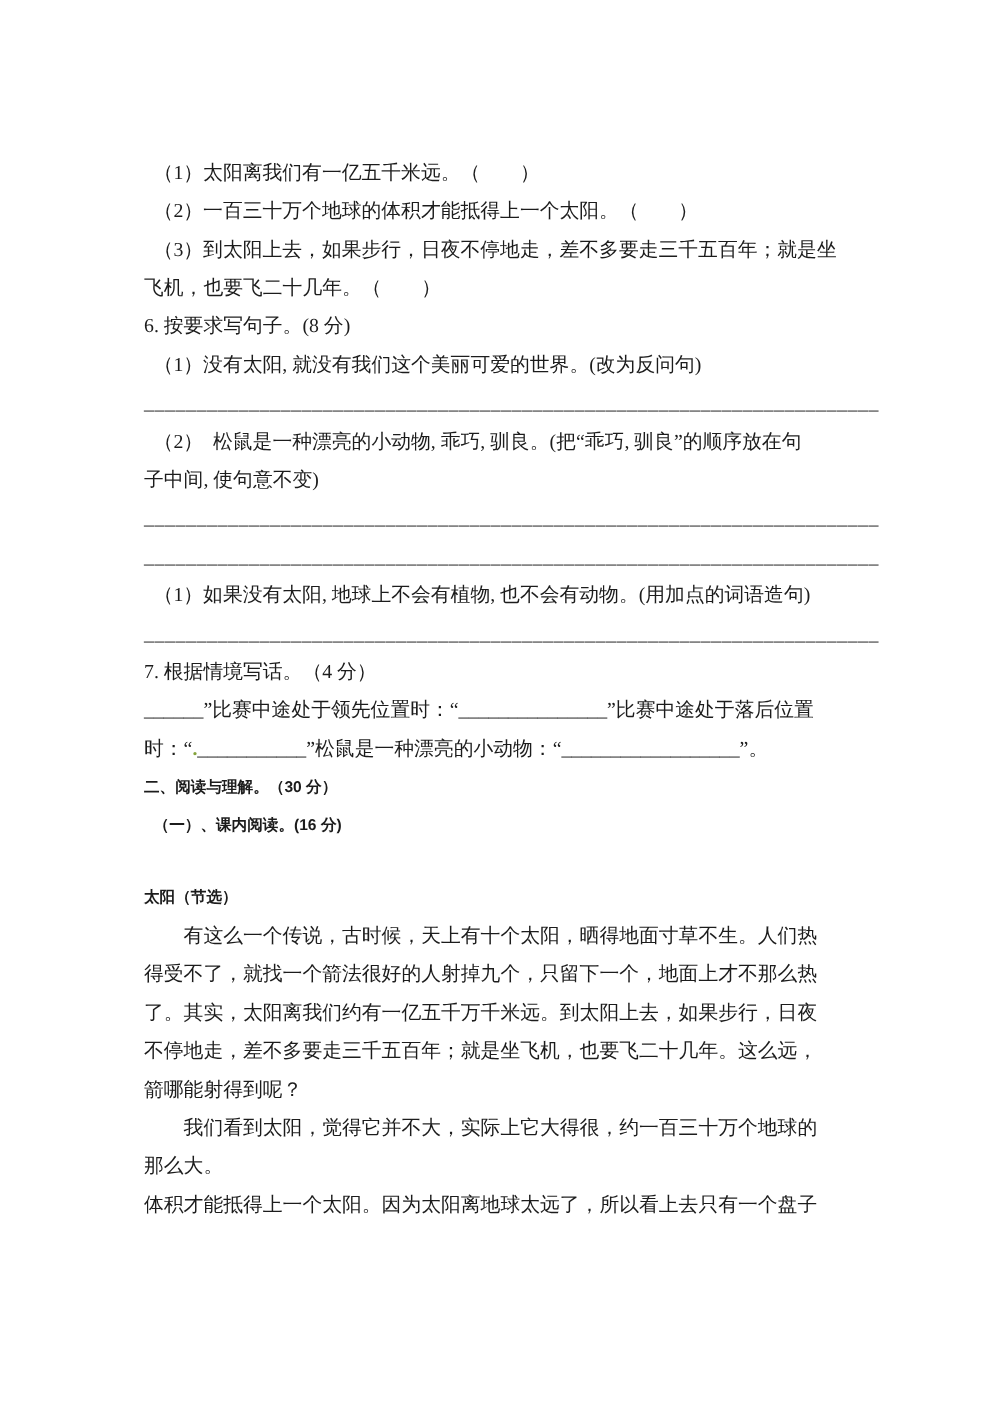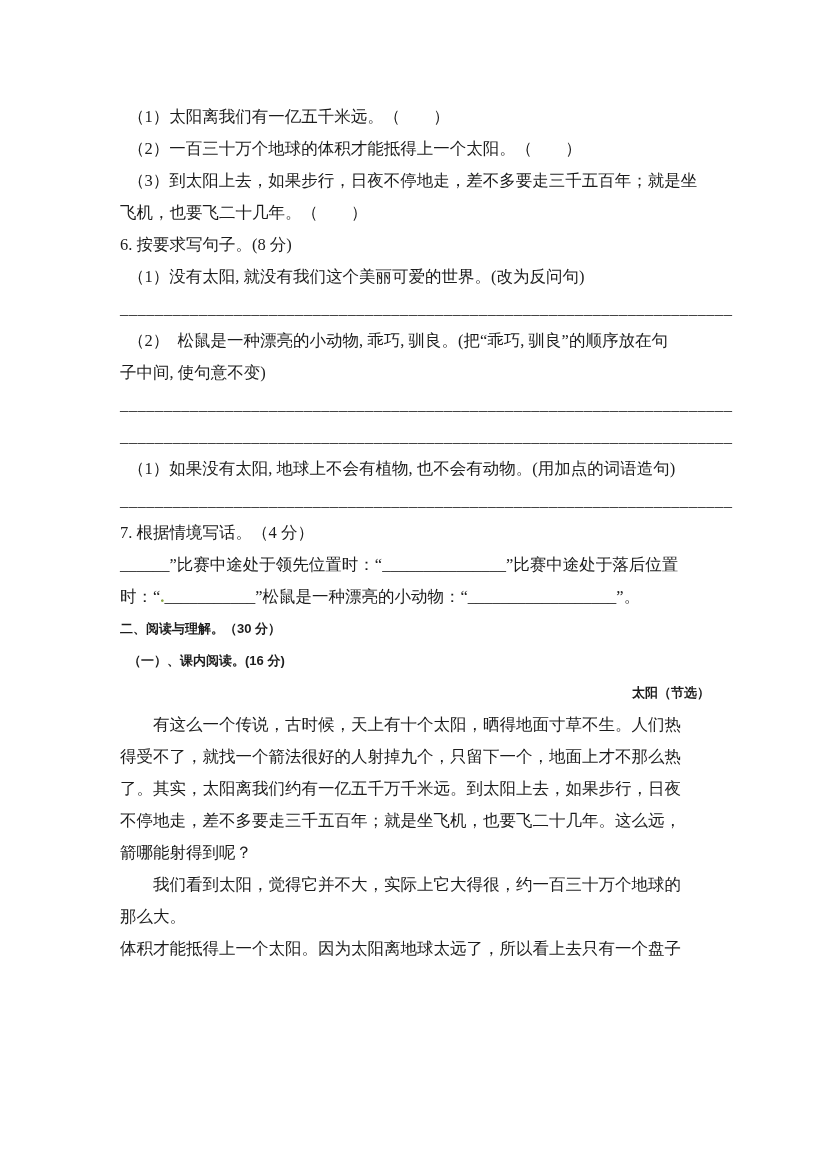--- a/index.html
+++ b/index.html
@@ -11,41 +11,42 @@
     position: relative;
     width: 826px;
     height: 1169px;
     background: #ffffff;
     overflow: hidden;
     font-family: "Liberation Serif", "DejaVu Serif", serif;
     color: #1c1c1c;
   }
   .content {
     position: absolute;
-    top: 101px;
+    top: 128px;
     left: 120px;
     width: 590px;
     font-size: 16.5px;
   }
   .ln {
     line-height: 32px;
     height: 32px;
     white-space: pre;
     overflow: visible;
   }
   .sub { padding-left: 8px; }     
   .ind { padding-left: 33px; }    
   .bold {
     font-family: "Liberation Sans", "DejaVu Sans", sans-serif;
     font-weight: 700;
     font-size: 13px;
   }
   .center {
-    text-align: right;
+    text-align: left;
     padding-left: 0;
+    margin-top: 28px;
   }
   .blank { letter-spacing: 0.5px; }
   .marker { color: #84a33b; font-weight: bold; }
 </style>
 </head>
 <body>
 
 <div class="page">
   <div class="content">
 

